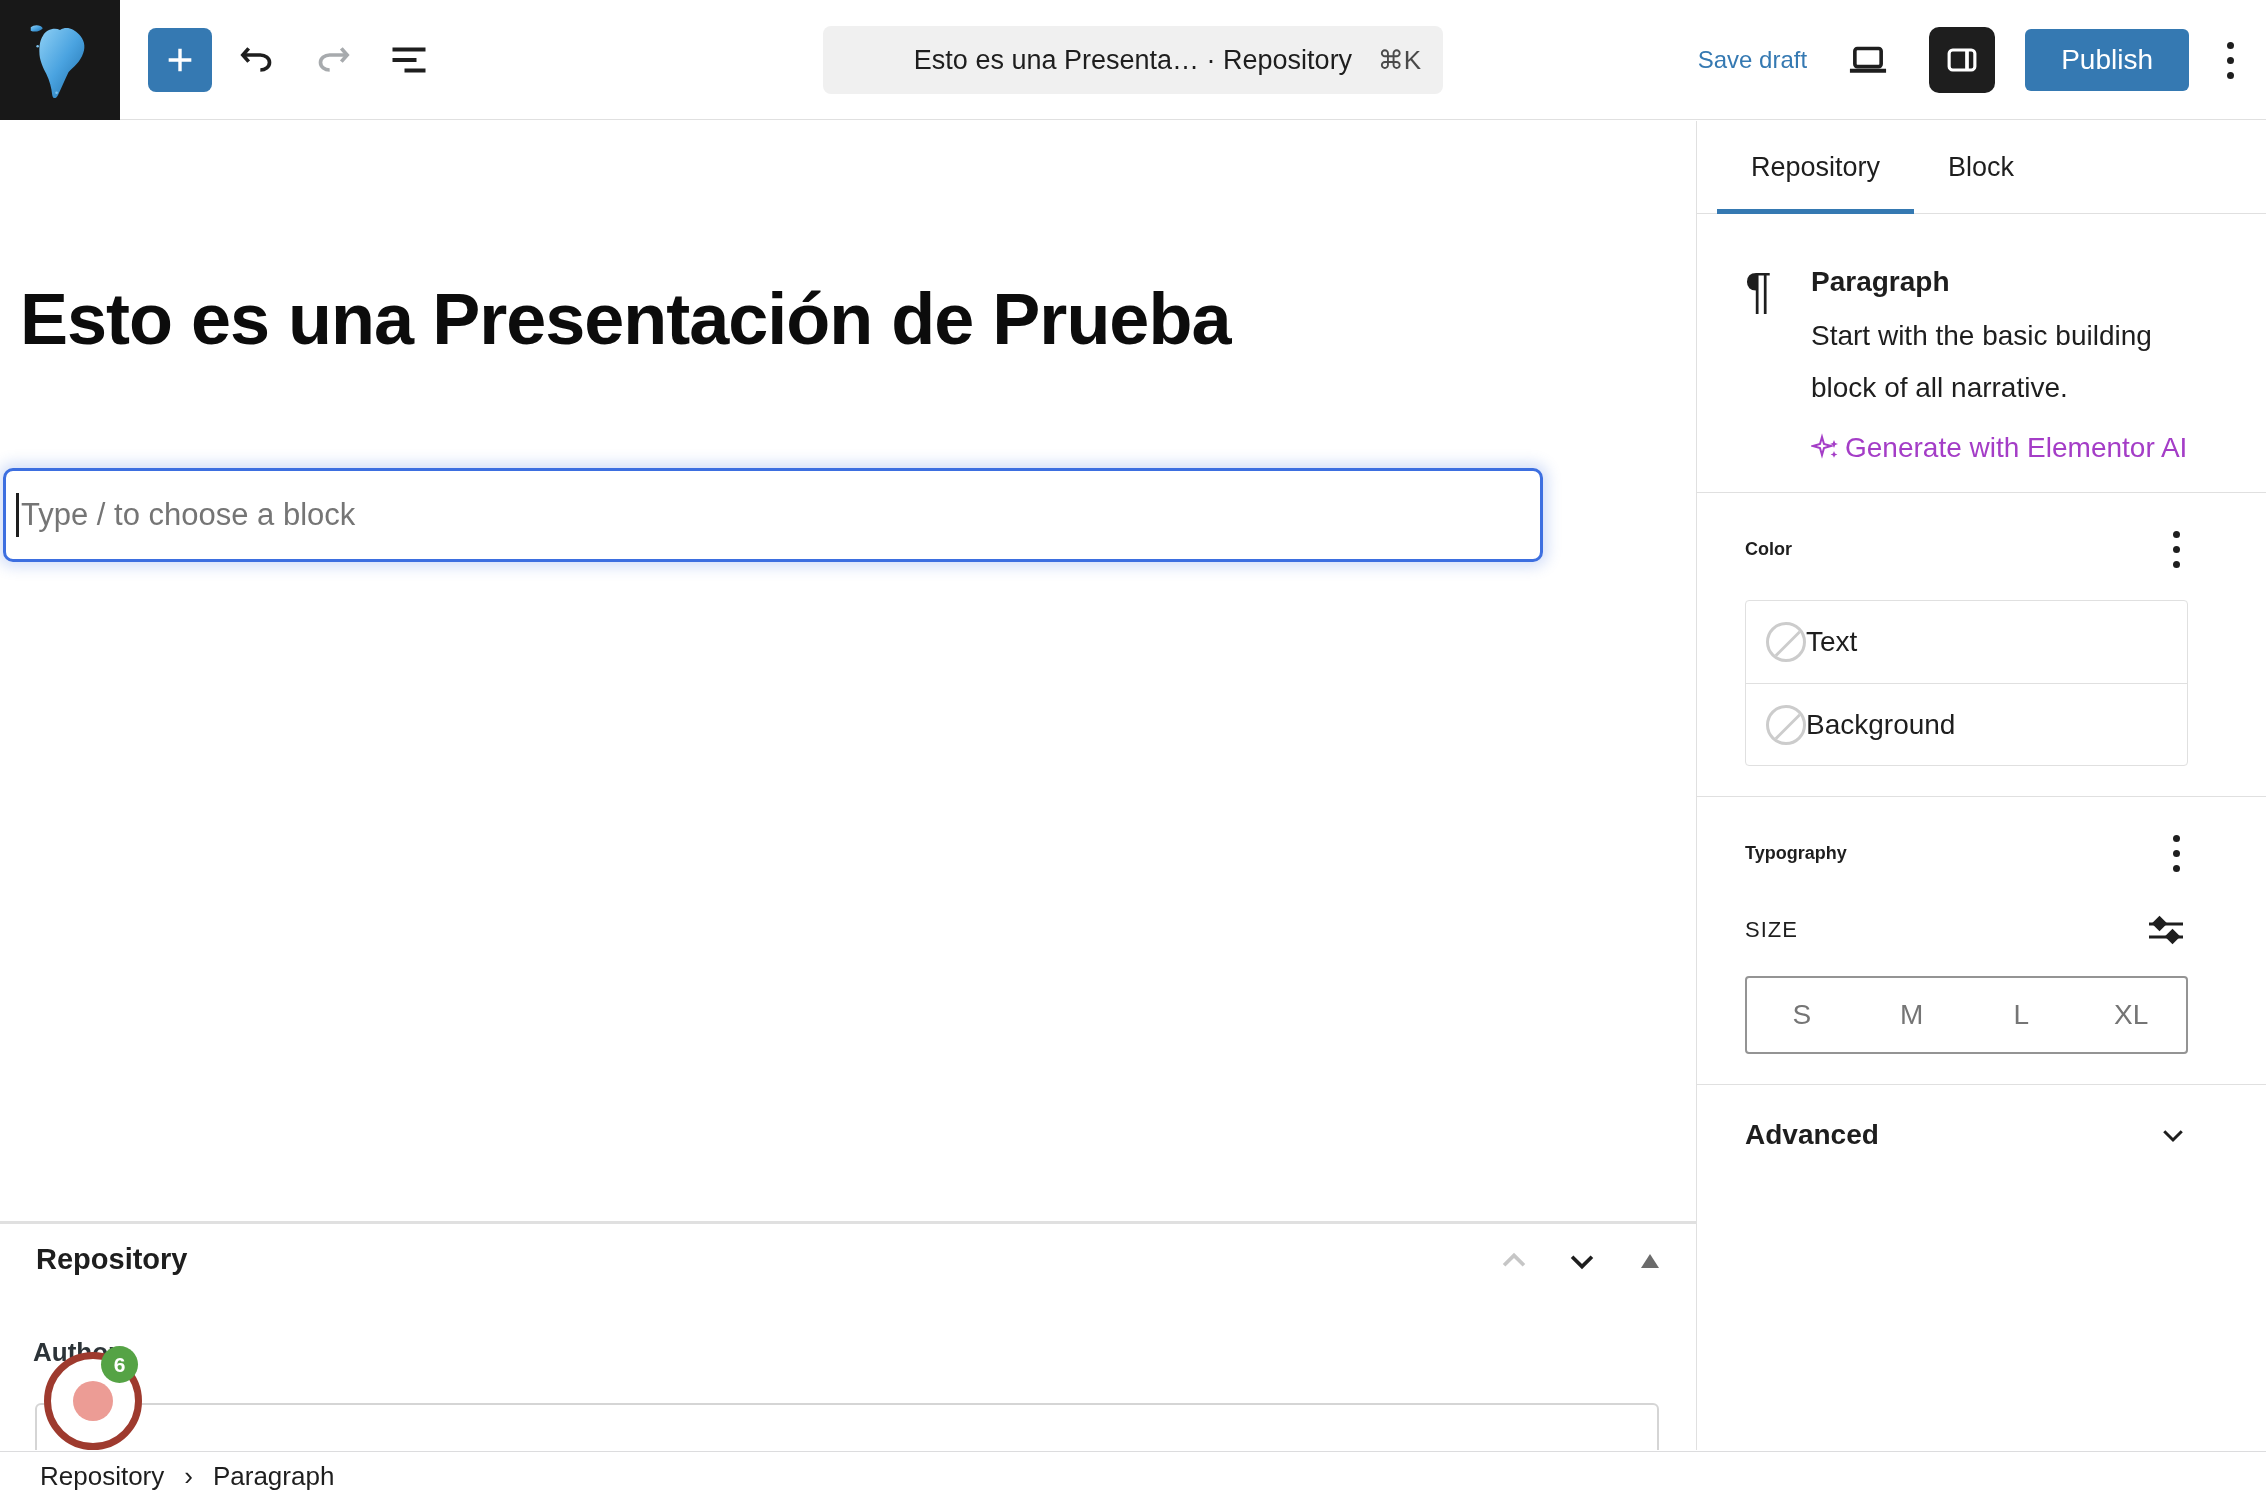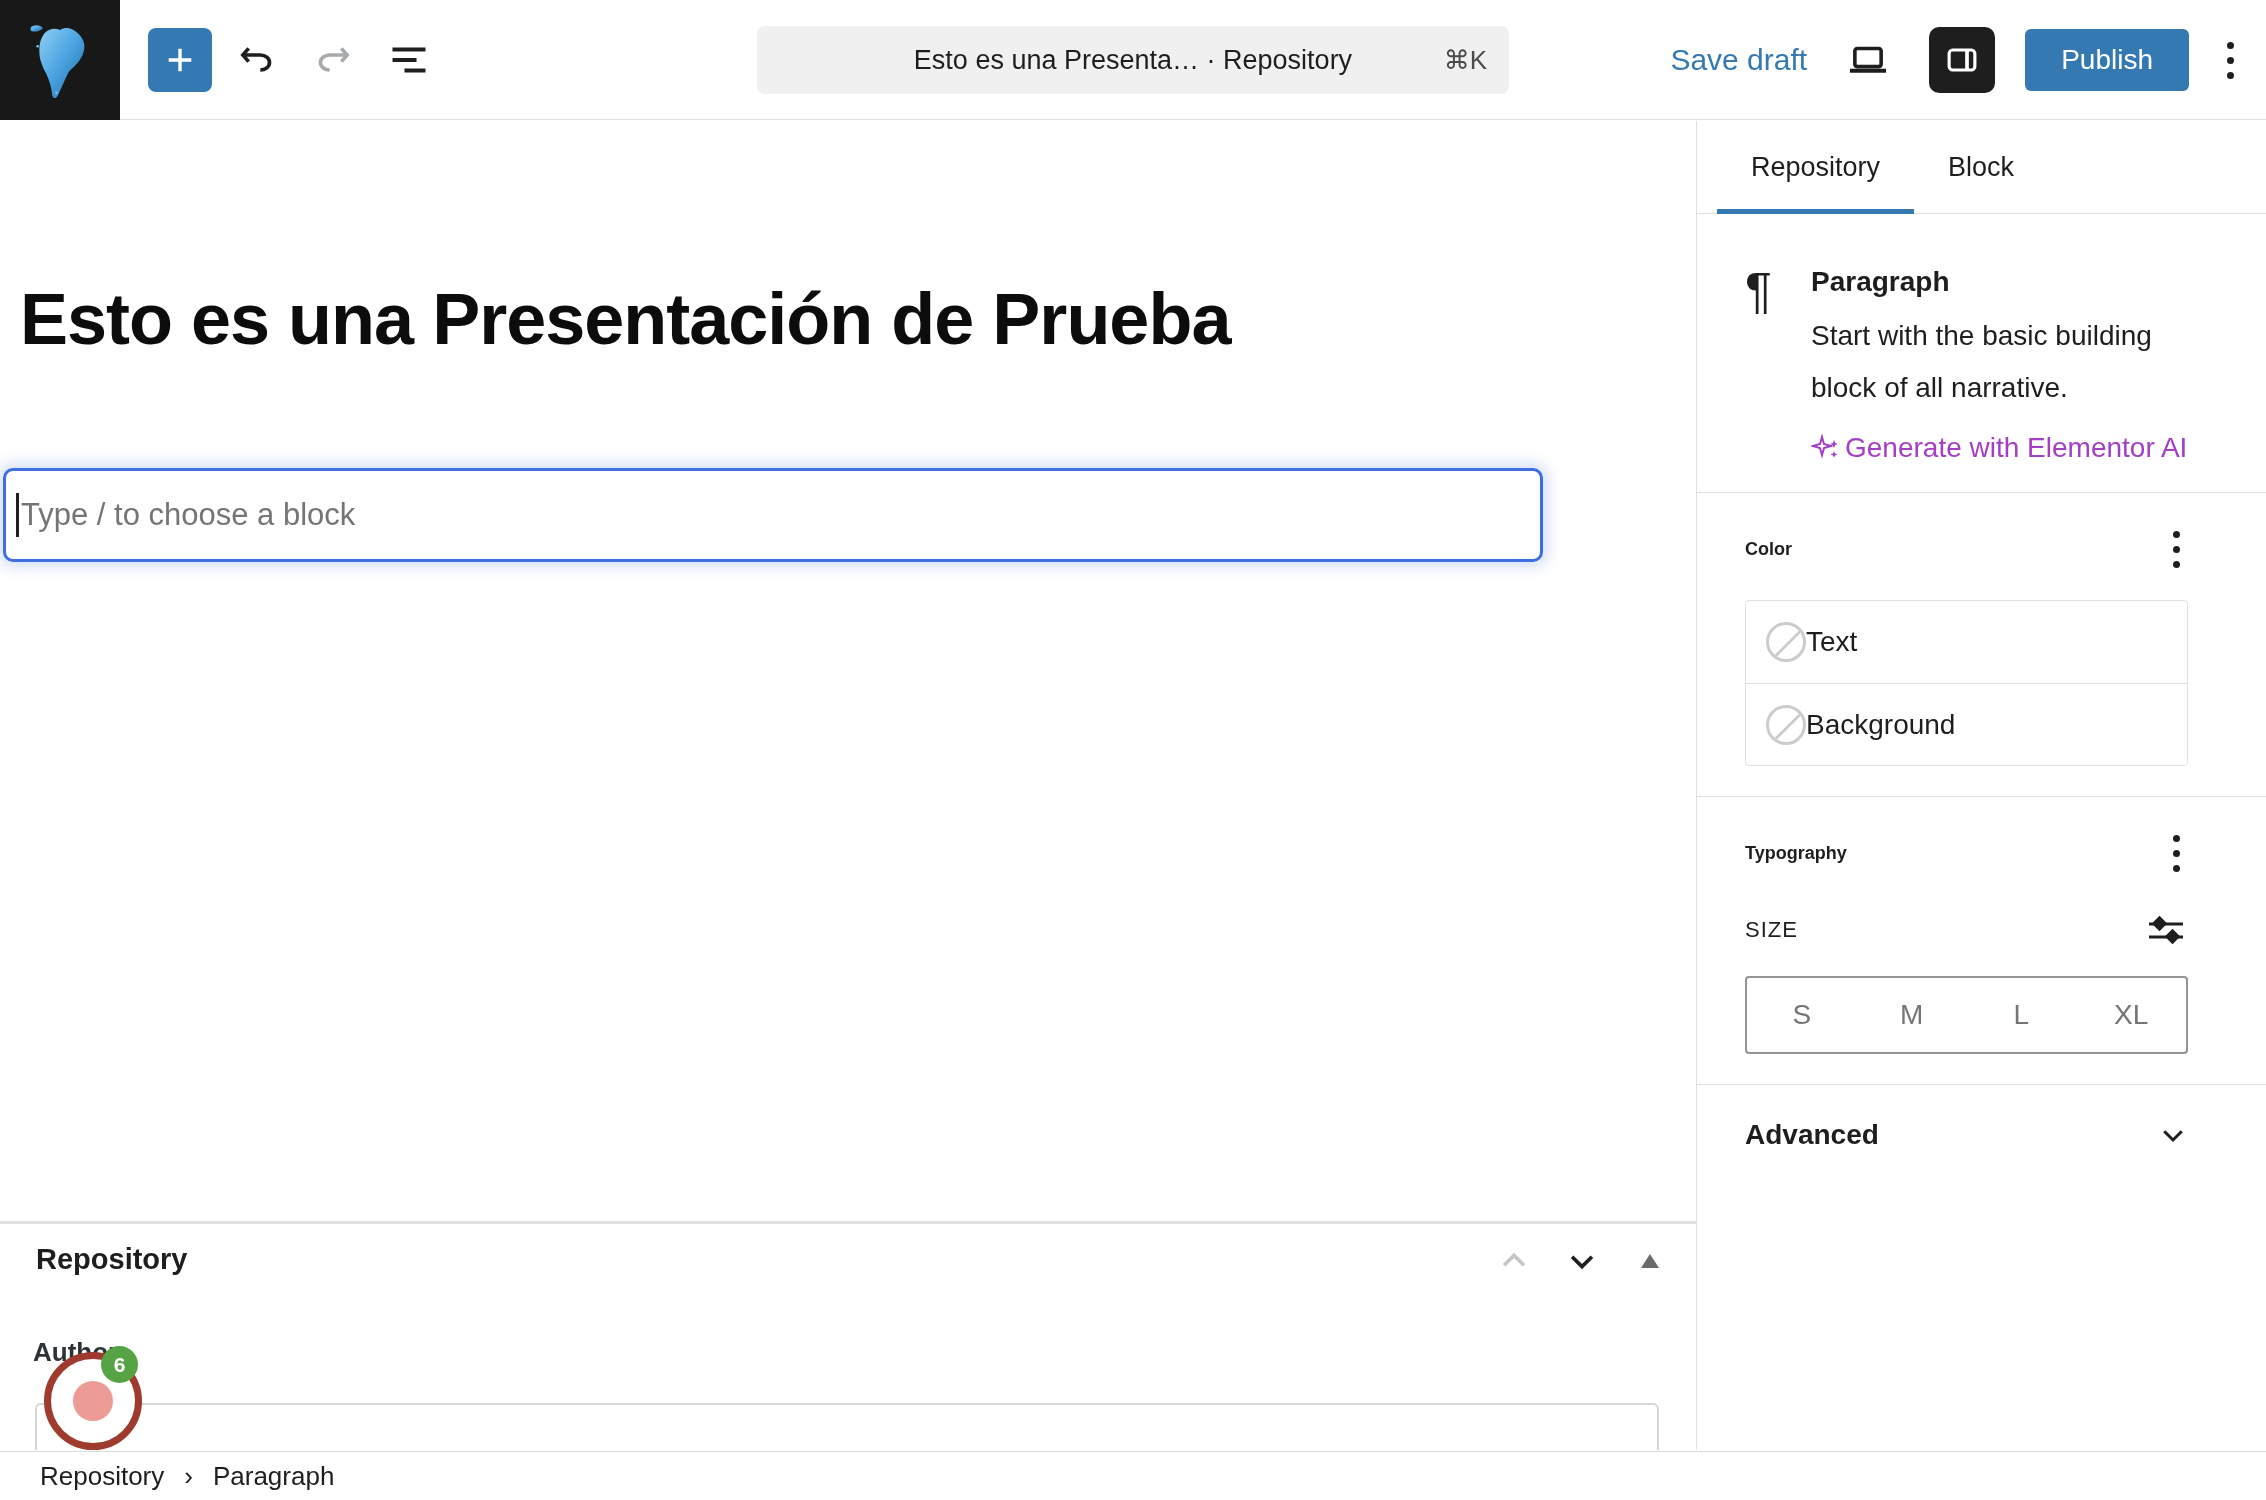--- a/index.html
+++ b/index.html
@@ -11,27 +11,27 @@
   .header { position:absolute; top:0; left:0; width:2266px; height:120px;
             background:#fff; border-bottom:1px solid #e0e0e0; display:flex; align-items:center; }
   .logo { width:120px; height:120px; background:#181818; flex:0 0 auto;
           display:flex; align-items:center; justify-content:center; }
   .tools-left { display:flex; align-items:center; gap:14px; margin-left:28px; }
   .btn-add { width:64px; height:64px; border-radius:8px; background:var(--accent);
              display:flex; align-items:center; justify-content:center; border:none; cursor:pointer; }
   .icon-btn { width:62px; height:62px; display:flex; align-items:center; justify-content:center;
               background:transparent; border:none; border-radius:4px; cursor:pointer; }
   .doc-pill { position:absolute; left:50%; top:26px; transform:translateX(-50%);
-              width:752px; height:68px; background:#f0f0f0; border-radius:8px;
+              width:620px; height:68px; background:#f0f0f0; border-radius:8px;
               display:flex; align-items:center; justify-content:center; cursor:pointer; }
   .doc-pill .doc-text { font-size:27px; color:#1e1e1e; white-space:nowrap; }
   .doc-pill .doc-context { color:#1e1e1e; }
   .doc-pill .kbd { position:absolute; right:22px; font-size:26px; color:#4a4a4a; }
   .tools-right { position:absolute; right:24px; top:0; height:120px; display:flex; align-items:center; gap:30px; }
-  .save-draft { font-size:30px; color:var(--accent); background:none; border:none; cursor:pointer; }
+  .save-draft { font-size:24px; color:var(--accent); background:none; border:none; cursor:pointer; }
   .toggle-sidebar { width:66px; height:66px; border-radius:10px; background:#1e1e1e; border:none;
                     display:flex; align-items:center; justify-content:center; cursor:pointer; }
   .btn-publish { height:62px; padding:0 36px; background:var(--accent); color:#fff; font-size:28px;
                  border:none; border-radius:6px; cursor:pointer; }
   .kebab { display:flex; flex-direction:column; gap:8px; align-items:center; background:none; border:none; cursor:pointer; padding:8px; }
   .kebab i { width:7px; height:7px; border-radius:50%; background:#1e1e1e; display:block; }
 
   
   .canvas { position:absolute; left:0; top:121px; width:1696px; height:1329px; background:#fff; overflow:hidden; }
   .post-title { position:absolute; left:20px; top:156px; font-size:72px; line-height:84px;

